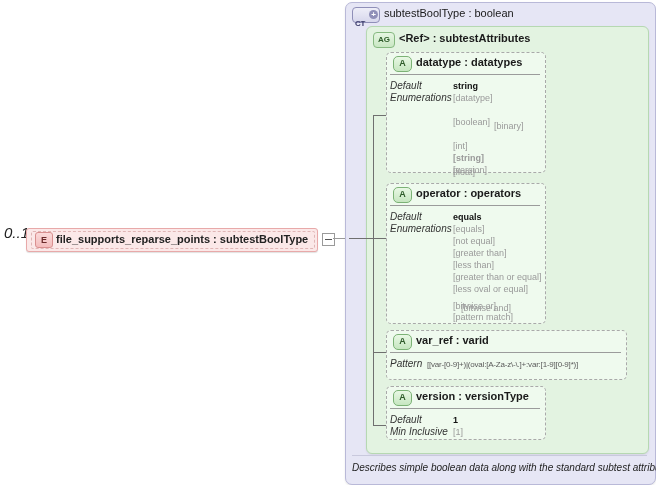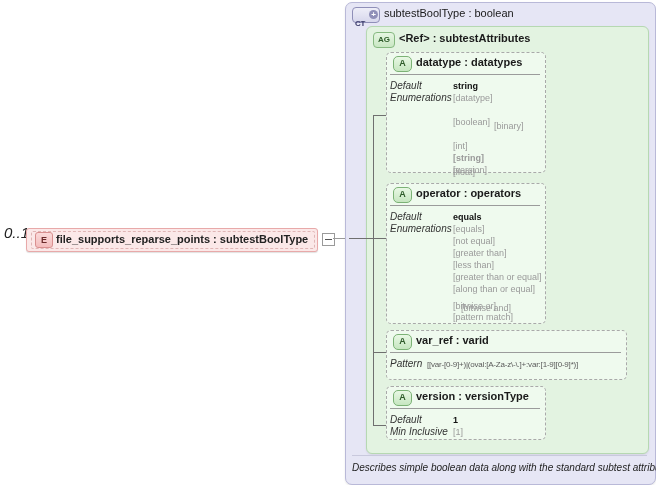--- a/index.html
+++ b/index.html
@@ -179,21 +179,21 @@
 <div class="attr-name" style="left:416px;top:186px;">operator : operators</div>
 <div class="attr-hdr-rule" style="left:390px;top:205px;width:150px;"></div>
 <div class="facet-label" style="left:390px;top:211px;">Default</div>
 <div class="facet-value" style="left:453px;top:211px;">equals</div>
 <div class="facet-label" style="left:390px;top:223px;">Enumerations</div>
 <div class="enum-item" style="left:453px;top:205px;margin-top:18px;">[equals]</div>
 <div class="enum-item" style="left:453px;top:235px;">[not equal]</div>
 <div class="enum-item" style="left:453px;top:247px;">[greater than]</div>
 <div class="enum-item" style="left:453px;top:259px;">[less than]</div>
 <div class="enum-item" style="left:453px;top:271px;">[greater than or equal]</div>
-<div class="enum-item" style="left:453px;top:283px;">[along than or equal]</div>
+<div class="enum-item" style="left:453px;top:283px;">[less oval or equal]</div>
 <div class="enum-item" style="left:453px;top:302px;margin-left:8px;">[bitwise and]</div>
 
 <div class="enum-item" style="left:453px;top:300px;">[bitwise or]</div>
 <div class="enum-item" style="left:453px;top:311px;">[pattern match]</div>
 
 <div class="attr-box" id="box-varref"></div>
 <div class="attr-icon" style="left:393px;top:334px;">A</div>
 <div class="attr-name" style="left:416px;top:333px;">var_ref   : varid</div>
 <div class="attr-hdr-rule" style="left:390px;top:352px;width:231px;"></div>
 <div class="facet-label" style="left:390px;top:358px;">Pattern</div>

